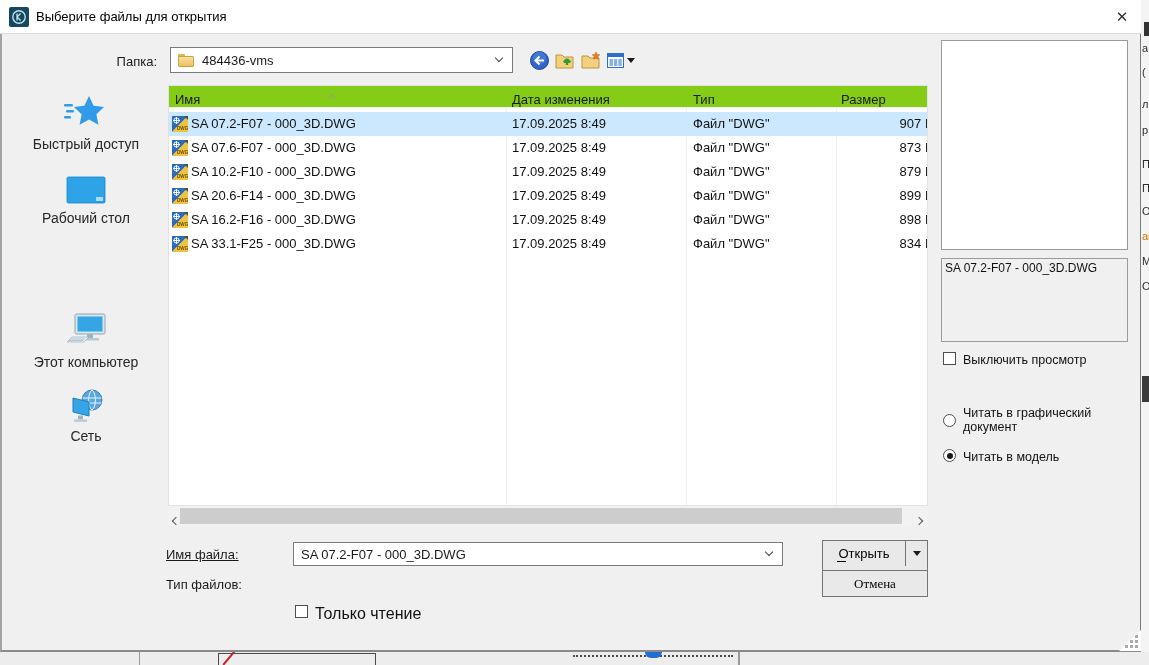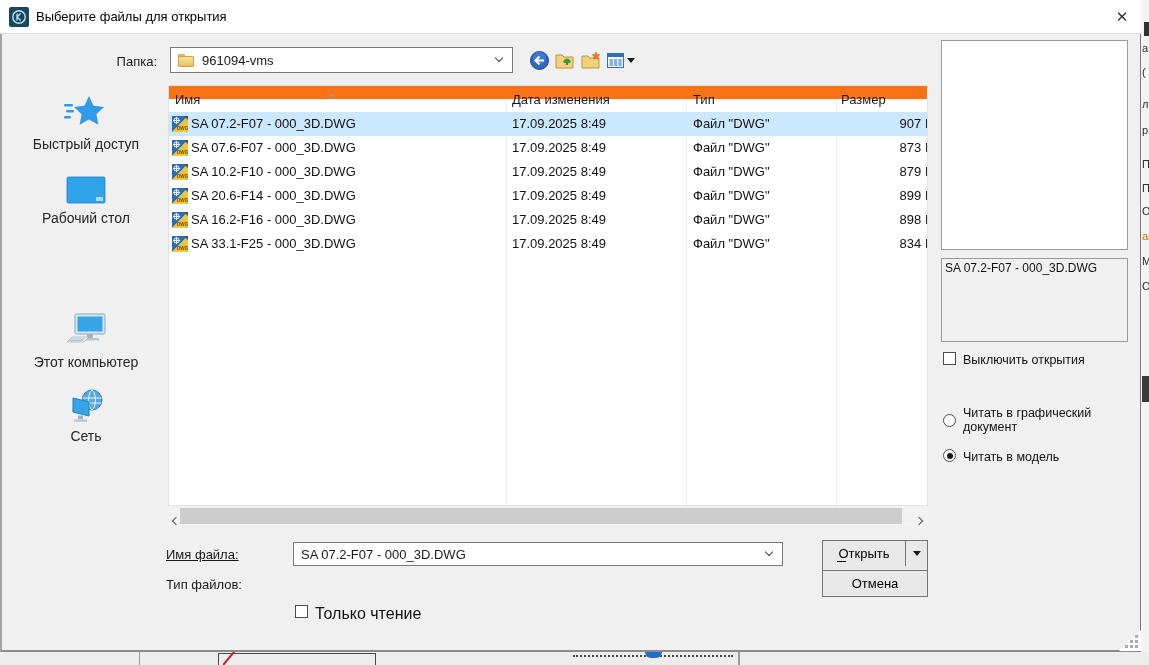--- a/index.html
+++ b/index.html
@@ -55,21 +55,21 @@
   .tri-down { width:0; height:0; border-left:4px solid transparent; border-right:4px solid transparent; border-top:5px solid #1a1a1a; }
 
   
   .side-item { position:absolute; left:12px; width:148px; text-align:center; }
   .side-item .ic { height:40px; display:flex; align-items:flex-end; justify-content:center; margin-bottom:4px; }
   .side-item .cap { font-size:14px; color:#262626; }
 
   
   .list-panel { left:168px; top:85px; width:760px; height:421px; background:#fff; border:1px solid #e2e2e2; overflow:hidden; }
   .col-sep { position:absolute; top:0; width:1px; height:100%; background:#f0f0f0; }
-  .hdr { position:absolute; top:0; left:0; width:100%; height:14px; background:#f97316; border-bottom:1px solid #eee; }
+  .hdr { position:absolute; top:0; left:0; width:100%; height:22px; background:#84cc16; border-bottom:1px solid #eee; }
   .hdr-cell { position:absolute; top:6px; font-size:13px; color:#1a1a1a; white-space:nowrap; }
   .sort-caret { position:absolute; left:160px; top:2px; }
   .sort-caret .chv { border-color:#9a9a9a; width:5px; height:5px; }
   .rows { position:absolute; top:26px; left:0; width:100%; }
   .row { position:relative; height:24px; width:772px; }
   .row.selected { background:#cce8ff; }
   .cell { position:absolute; top:4px; white-space:nowrap; font-size:13px; color:#111; }
   .c-name { left:22px; }
   .c-date { left:343px; }
   .c-type { left:524px; }
@@ -94,21 +94,21 @@
   .fname-label { left:166px; top:547px;text-decoration:underline; }
   .ftype-label { left:166px; top:577px; }
   .fname-combo { left:293px; top:542px; width:490px; height:24px; padding-left:7px; }
   .ftype-combo { left:293px; top:572px; width:490px; height:24px; padding-left:7px; background:#f0f0f0; border-color:#8a8a8a; }
   .btn { position:absolute; background:#e9e9e9; border:1px solid #747474; text-align:center; color:#000; }
   .open-btn { left:822px; top:540px; width:106px; height:33px; }
   .open-main { position:absolute; left:0; top:0; width:82px; height:25px; line-height:25px; }
   .open-sep { position:absolute; left:82px; top:0; width:1px; height:25px; background:#747474; }
   .open-arrow { position:absolute; left:83px; top:0; width:22px; height:25px; display:flex; align-items:center; justify-content:center; }
   .o-underline { position:absolute; left:14px; top:20px; width:9px; height:1px; background:#000; }
-  .cancel-btn { left:822px; top:570px; width:106px; height:27px; line-height:25px; }
+  .cancel-btn { left:822px; top:570px; width:106px; height:27px; line-height:25px;font-family:Liberation Serif, serif; }
 
   .sizegrip { left:1119px; top:630px; width:22px; height:21px; background:#fff;
               clip-path:polygon(100% 0, 100% 100%, 0 100%); }
   .sizegrip i { position:absolute; width:3px; height:3px; background:#a9a9a9; }
 </style>
 </head>
 <body>
 
 <div class="screen">
 
@@ -146,21 +146,21 @@
   </svg>
   <div class="abs title-text">Выберите файлы для открытия</div>
   <div class="abs close-btn">✕</div>
 
   <div class="abs lbl folder-label">Папка:</div>
   <div class="abs combo folder-combo">
     <span class="mini-folder">
         <span class="tab"></span>
         <span class="body"></span>
       </span>
-    <span>961094-vms</span>
+    <span>484436-vms</span>
     <span class="combo-chev chv down"></span>
   </div>
 
   <div class="abs tool-icons">
     <svg width="19" height="19" viewBox="0 0 19 19">
       <circle cx="9.5" cy="9.5" r="9" fill="#2e66c9" stroke="#1c4794"></circle>
       <circle cx="9.5" cy="7" r="6.5" fill="#4b84dd" opacity="0.6"></circle>
       <path d="M14 9.5 H6.5 M9.5 5.5 L5.5 9.5 L9.5 13.5" stroke="#fff" stroke-width="2" fill="none"></path>
     </svg>
     <svg width="20" height="19" viewBox="0 0 20 19">
@@ -342,21 +342,21 @@
   <div class="abs hscroll">
     <span class="hs-arrow" style="left:5px"><span class="chv left"></span></span>
     <div class="hs-thumb"></div>
     <span class="hs-arrow" style="right:6px"><span class="chv right"></span></span>
   </div>
 
   <div class="abs preview-box"></div>
   <div class="abs selname-box">SA 07.2-F07 - 000_3D.DWG</div>
 
   <span class="checkbox" style="left:943px; top:352px"></span>
-  <span class="opt-label" style="left:963px; top:353px">Выключить открытия</span>
+  <span class="opt-label" style="left:963px; top:353px">Выключить просмотр</span>
 
   <span class="radio" style="left:943px; top:414px"></span>
   <span class="opt-label" style="left:963px; top:406px; width:140px">Читать в графический документ</span>
 
   <span class="radio checked" style="left:943px; top:449px"></span>
   <span class="opt-label" style="left:963px; top:450px">Читать в модель</span>
 
   <div class="abs lbl fname-label">Имя файла:</div>
   <div class="abs combo fname-combo">
     <span>SA 07.2-F07 - 000_3D.DWG</span>

